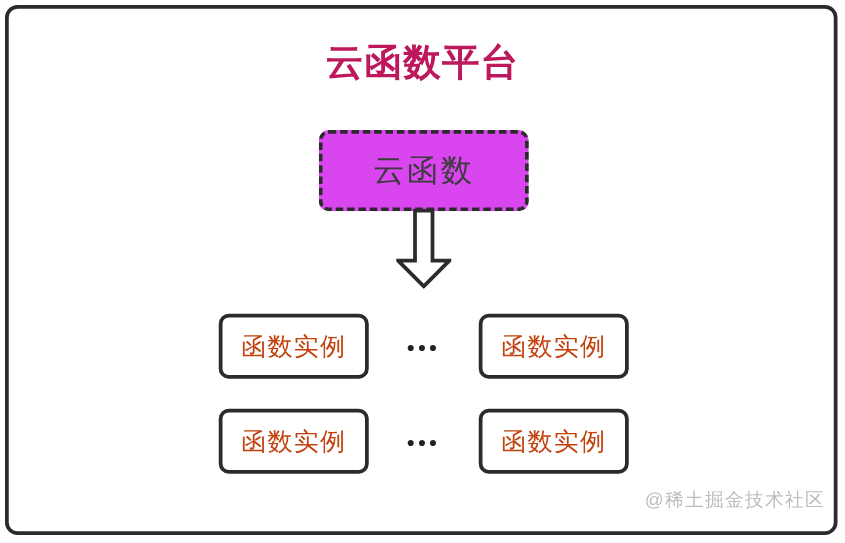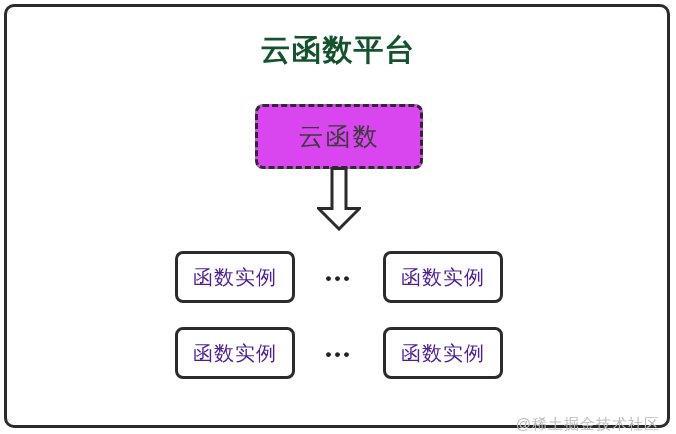--- a/index.html
+++ b/index.html
@@ -27,21 +27,21 @@
     background: #ffffff;
   }
   .diagram-title {
     position: absolute;
     left: 0;
     top: 30px;
     width: 676px;
     text-align: center;
     font-size: 30px;
     font-weight: 700;
-    color: #14532d;
+    color: #be185d;
     letter-spacing: 1px;
   }
   .root-node {
     position: absolute;
     left: 255px;
     top: 104px;
     width: 168px;
     height: 65px;
     box-sizing: border-box;
     border: 3px dashed #2b2b2b;
@@ -66,21 +66,21 @@
     width: 120px;
     height: 52px;
     box-sizing: border-box;
     border: 3px solid #2b2b2b;
     border-radius: 8px;
     background: #ffffff;
     display: flex;
     align-items: center;
     justify-content: center;
     font-size: 20px;
-    color: #4c1d95;
+    color: #c2410c;
     letter-spacing: 1px;
   }
   .inst-r1c1 { left: 175px; top: 251px; }
   .inst-r1c2 { left: 383px; top: 251px; }
   .inst-r2c1 { left: 175px; top: 327px; }
   .inst-r2c2 { left: 383px; top: 327px; }
   .ellipsis {
     position: absolute;
     width: 44px;
     text-align: center;
@@ -88,21 +88,21 @@
     font-weight: 700;
     color: #222222;
     letter-spacing: 3px;
     line-height: 1;
   }
   .ell-r1 { left: 317px; top: 270px; }
   .ell-r2 { left: 317px; top: 346px; }
   .watermark {
     position: absolute;
     right: 16px;
-    bottom: 0;
+    bottom: 24px;
     font-size: 15px;
     color: #bdbdbd;
     letter-spacing: 1px;
   }
 </style>
 </head>
 <body>
 
 <div class="stage">
 

